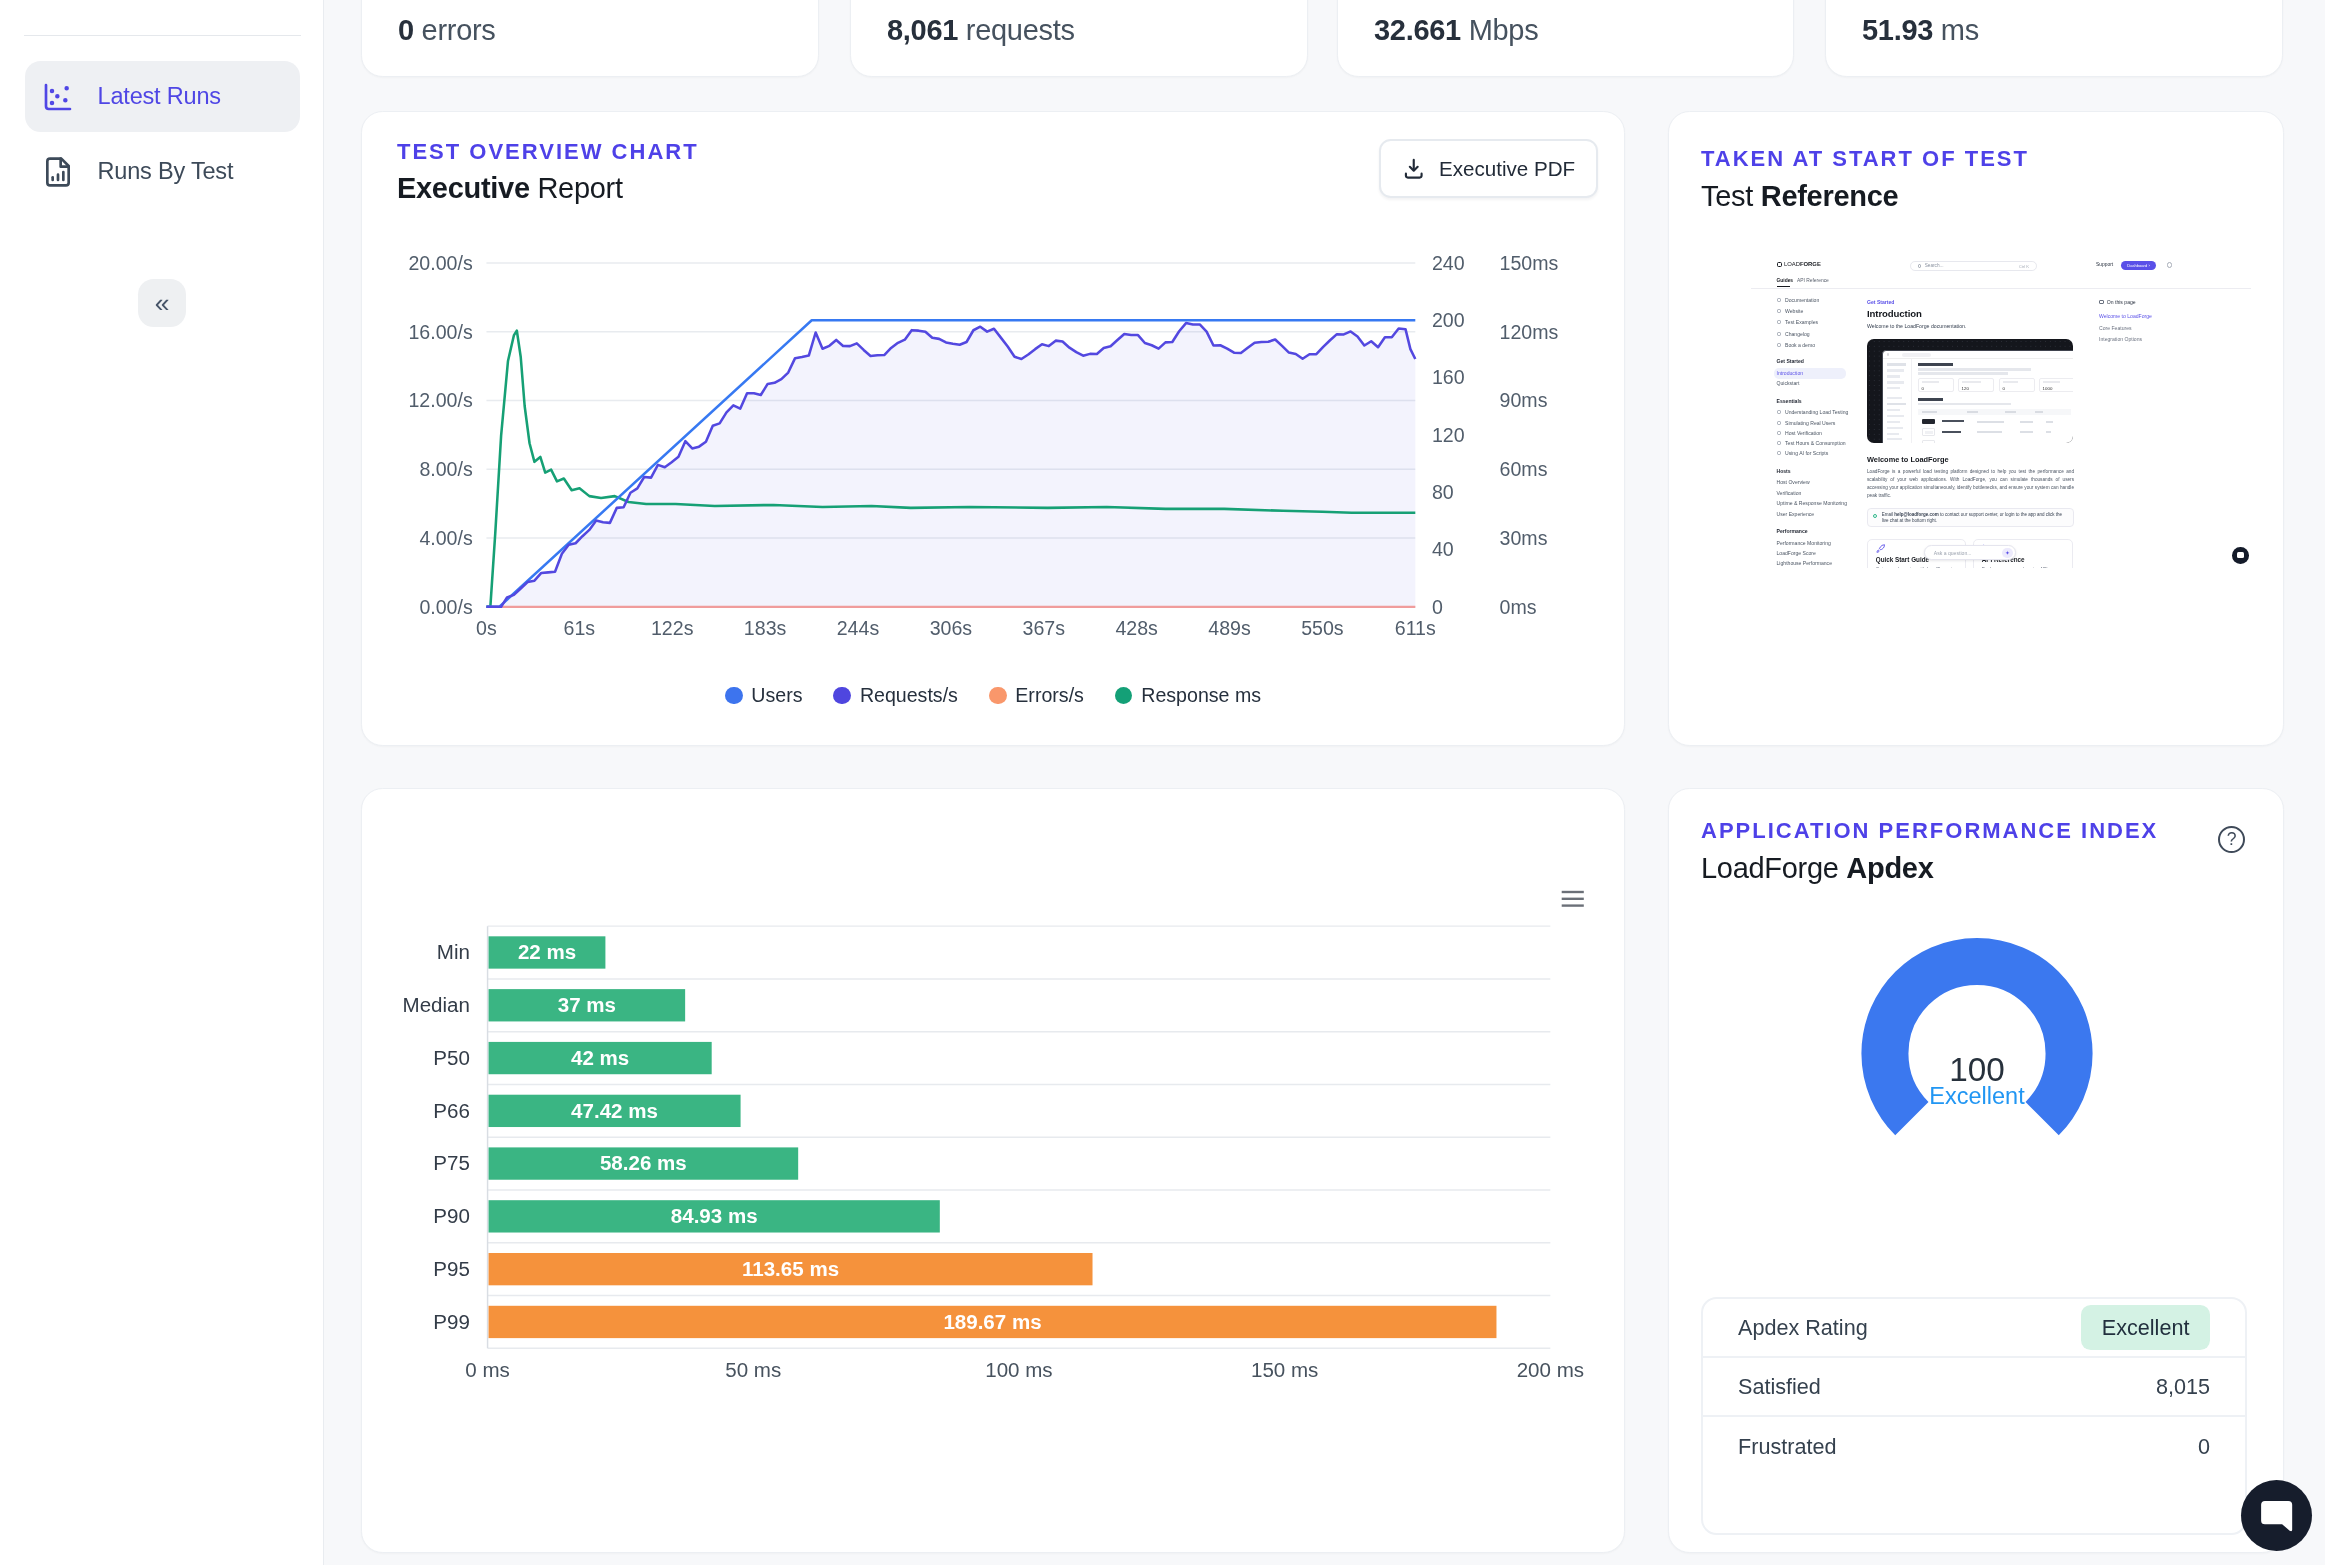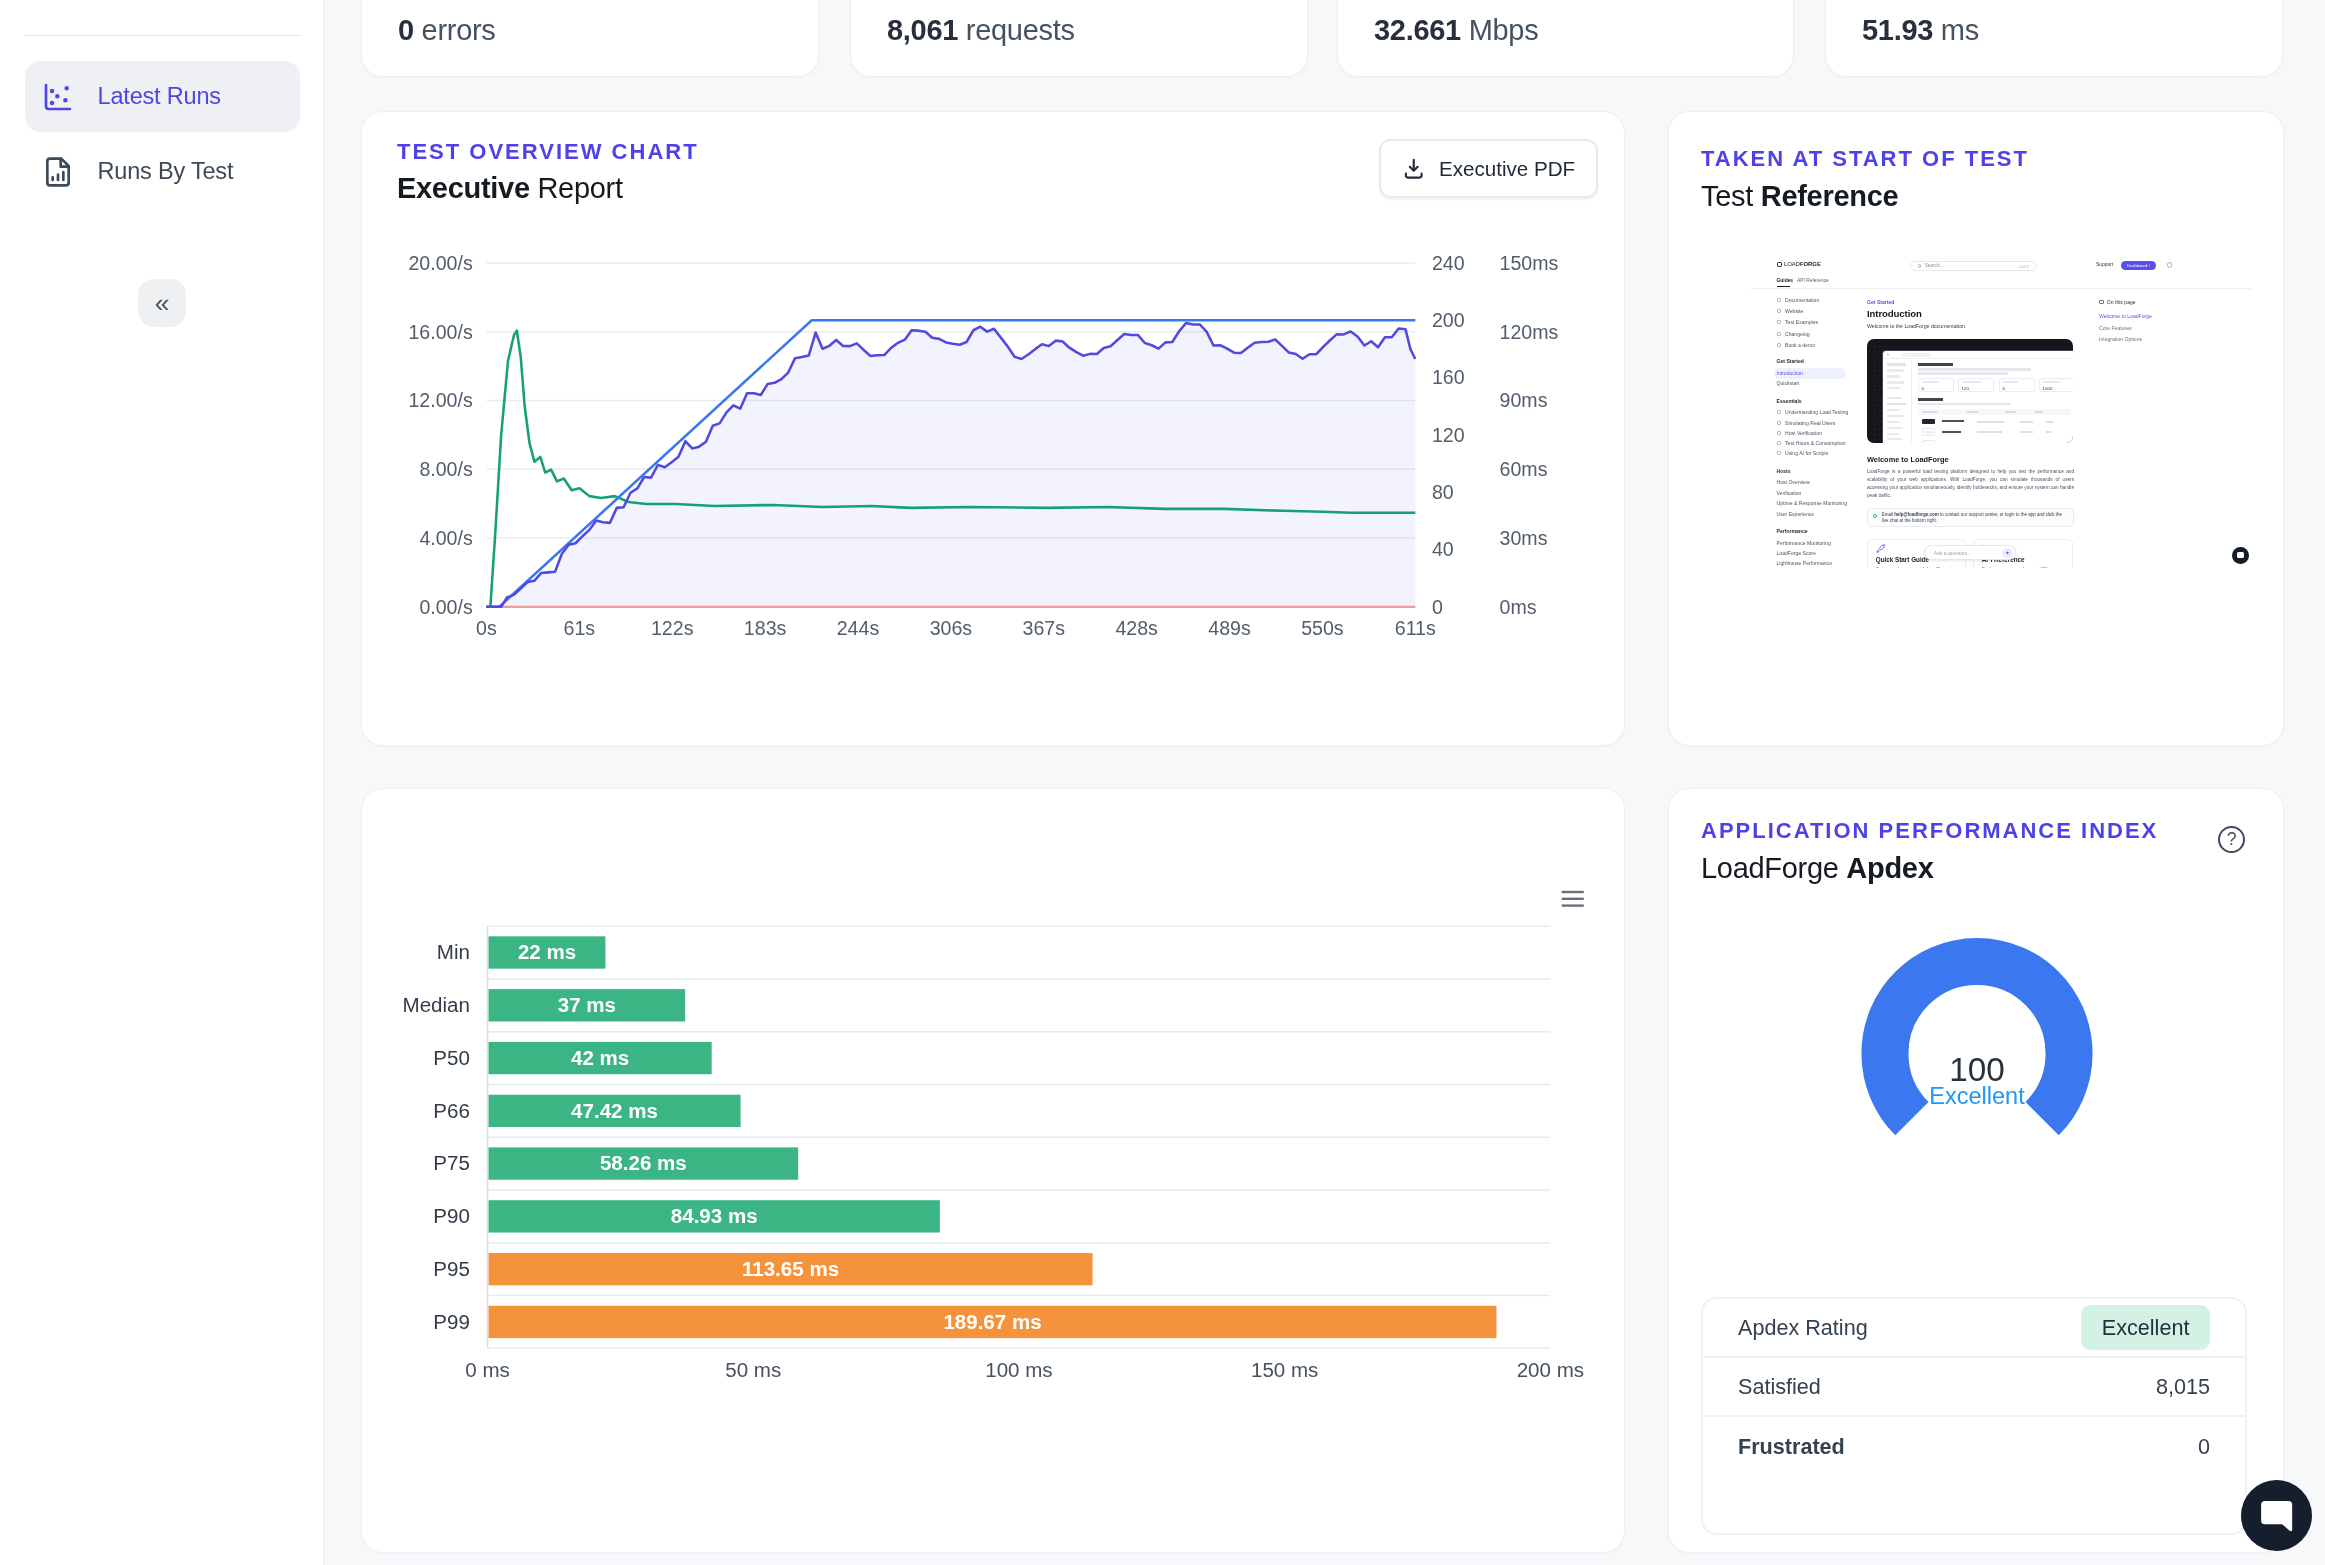--- a/index.html
+++ b/index.html
@@ -117,20 +117,26 @@
   <text x="790.6" y="534" text-anchor="middle" font-size="20" fill="#515d6b">428s</text>
   <text x="885.4" y="534" text-anchor="middle" font-size="20" fill="#515d6b">489s</text>
   <text x="980.2" y="534" text-anchor="middle" font-size="20" fill="#515d6b">550s</text>
   <text x="1075.0" y="534" text-anchor="middle" font-size="20" fill="#515d6b">611s</text>
   <path d="M127,505.0 L142,505.0 L148,495.4 L155,492.8 L162,486.3 L169,479.7 L176,478.3 L183,470.4 L190,469.8 L197,469.2 L204,450.8 L211,441.7 L218,440.1 L225,432.9 L232,426.5 L239,416.9 L246,418.6 L253,419.3 L260,404.0 L267,403.4 L274,388.6 L281,384.1 L288,372.5 L295,373.1 L302,360.1 L309,362.6 L316,357.4 L323,351.9 L330,335.9 L337,343.3 L344,341.5 L351,336.5 L358,320.2 L365,317.7 L372,306.5 L379,299.4 L386,302.8 L393,287.0 L400,287.1 L407,288.8 L414,277.5 L421,276.3 L428,272.6 L435,265.9 L442,251.2 L449,250.0 L456,248.6 L463,225.0 L470,241.6 L477,238.6 L484,232.6 L491,238.7 L498,238.9 L505,236.1 L512,242.8 L519,248.9 L526,248.2 L533,248.0 L540,240.8 L547,235.5 L554,232.3 L561,222.6 L568,223.1 L575,224.2 L582,230.4 L589,231.5 L596,235.2 L603,236.5 L610,237.5 L617,234.7 L624,222.7 L631,219.1 L638,224.1 L645,221.2 L652,230.2 L659,239.3 L666,249.8 L673,252.0 L680,247.4 L687,242.0 L694,237.0 L701,238.9 L708,233.3 L715,234.2 L722,240.5 L729,245.0 L736,248.7 L743,246.8 L750,246.9 L757,240.9 L764,239.0 L771,232.7 L778,226.6 L785,227.6 L792,227.6 L799,235.7 L806,238.0 L813,241.5 L820,235.1 L827,234.7 L834,223.7 L841,215.4 L848,216.8 L855,216.8 L862,224.1 L869,238.3 L876,238.0 L883,241.4 L890,245.6 L897,246.0 L904,240.6 L911,235.4 L918,234.7 L925,234.4 L932,232.2 L939,238.7 L946,245.5 L953,246.9 L960,251.8 L967,247.2 L974,247.1 L981,239.6 L988,232.9 L995,226.7 L1002,227.0 L1009,223.9 L1016,229.0 L1023,238.3 L1030,233.9 L1037,240.0 L1044,229.9 L1051,229.9 L1058,221.0 L1065,221.6 L1070,242.0 L1075,252.0 L1075,505 L127,505 Z" fill="#5a4fe0" fill-opacity="0.07" stroke="none"></path>
   <line x1="127" y1="505" x2="1075" y2="505" stroke="#f09c9c" stroke-width="2.4"></line>
   <path d="M127,505 L131,505 L136,430 L142,330 L149,254 L155,228 L158,223 L162,250 L166,300 L171,338 L176,357 L182,352 L187,368 L193,365 L199,377 L206,374 L214,386 L222,384 L232,392 L244,394 L258,392 L272,398 L290,400 L320,400 L360,402 L420,401 L470,403 L520,402 L560,404 L620,403 L700,404 L760,403 L820,405 L880,405 L940,407 L980,408 L1010,409 L1075,409" fill="none" stroke="#16a075" stroke-width="2.6" stroke-linejoin="round"></path>
   <path d="M127.0,505.0 L140.0,505.0 L459.0,212.5 L1075.0,212.5" fill="none" stroke="#3779f2" stroke-width="2.6" stroke-linejoin="round"></path>
   <path d="M127,505.0 L142,505.0 L148,495.4 L155,492.8 L162,486.3 L169,479.7 L176,478.3 L183,470.4 L190,469.8 L197,469.2 L204,450.8 L211,441.7 L218,440.1 L225,432.9 L232,426.5 L239,416.9 L246,418.6 L253,419.3 L260,404.0 L267,403.4 L274,388.6 L281,384.1 L288,372.5 L295,373.1 L302,360.1 L309,362.6 L316,357.4 L323,351.9 L330,335.9 L337,343.3 L344,341.5 L351,336.5 L358,320.2 L365,317.7 L372,306.5 L379,299.4 L386,302.8 L393,287.0 L400,287.1 L407,288.8 L414,277.5 L421,276.3 L428,272.6 L435,265.9 L442,251.2 L449,250.0 L456,248.6 L463,225.0 L470,241.6 L477,238.6 L484,232.6 L491,238.7 L498,238.9 L505,236.1 L512,242.8 L519,248.9 L526,248.2 L533,248.0 L540,240.8 L547,235.5 L554,232.3 L561,222.6 L568,223.1 L575,224.2 L582,230.4 L589,231.5 L596,235.2 L603,236.5 L610,237.5 L617,234.7 L624,222.7 L631,219.1 L638,224.1 L645,221.2 L652,230.2 L659,239.3 L666,249.8 L673,252.0 L680,247.4 L687,242.0 L694,237.0 L701,238.9 L708,233.3 L715,234.2 L722,240.5 L729,245.0 L736,248.7 L743,246.8 L750,246.9 L757,240.9 L764,239.0 L771,232.7 L778,226.6 L785,227.6 L792,227.6 L799,235.7 L806,238.0 L813,241.5 L820,235.1 L827,234.7 L834,223.7 L841,215.4 L848,216.8 L855,216.8 L862,224.1 L869,238.3 L876,238.0 L883,241.4 L890,245.6 L897,246.0 L904,240.6 L911,235.4 L918,234.7 L925,234.4 L932,232.2 L939,238.7 L946,245.5 L953,246.9 L960,251.8 L967,247.2 L974,247.1 L981,239.6 L988,232.9 L995,226.7 L1002,227.0 L1009,223.9 L1016,229.0 L1023,238.3 L1030,233.9 L1037,240.0 L1044,229.9 L1051,229.9 L1058,221.0 L1065,221.6 L1070,242.0 L1075,252.0" fill="none" stroke="#5348e0" stroke-width="2.6" stroke-linejoin="round"></path>
   </svg>
+  <div class="legend">
+    <div class="it"><span class="dot" style="background:#3d74ee;"></span>Users</div>
+    <div class="it"><span class="dot" style="background:#4f46df;"></span>Requests/s</div>
+    <div class="it"><span class="dot" style="background:#f9976b;"></span>Errors/s</div>
+    <div class="it"><span class="dot" style="background:#14a077;"></span>Response ms</div>
+  </div>
 </div>
 
 <div class="card" id="shot" style="left:1668px; top:111px; width:616px; height:635px;">
   <div style="position:absolute; left:32px; top:34px;">
     <div class="eyebrow">TAKEN AT START OF TEST</div>
     <div class="h2">Test <b>Reference</b></div>
   </div>
   <div style="position:absolute; left:82px; top:146px; width:500px; height:310px; overflow:hidden; background:#fff; font-family:'Liberation Sans',sans-serif;">
 
     <div style="position:absolute; left:25.5px; top:3.4px; font-size:5.9px; color:#15181e; white-space:nowrap;"><span style="display:inline-block; width:5.4px; height:5.4px; border:1px solid #15181e; border-radius:1.5px; vertical-align:-1px; margin-right:2px;"></span>LOAD<b>FORGE</b></div>
@@ -351,21 +357,21 @@
   <div style="position:absolute; left:32px; top:508px; width:546px; height:238px; border:2px solid #eef1f5; border-radius:15.7px; overflow:hidden;">
     <div style="height:59px; display:flex; align-items:center; justify-content:space-between; padding:0 35px; border-bottom:2px solid #eef1f5;">
       <span style="font-size:21.6px; color:#35414e;">Apdex Rating</span>
       <span style="background:#d4f2e4; color:#22303e; font-size:21.6px; padding:9.8px 20.6px; border-radius:9.8px;">Excellent</span>
     </div>
     <div style="height:59px; display:flex; align-items:center; justify-content:space-between; padding:0 35px; border-bottom:2px solid #eef1f5;">
       <span style="font-size:21.6px; color:#35414e;">Satisfied</span>
         <span style="font-size:21.6px; color:#35414e;">8,015</span>
     </div>
     <div style="height:59px; display:flex; align-items:center; justify-content:space-between; padding:0 35px;">
-      <span style="font-size:21.6px; color:#35414e;font-weight:bold;">Frustrated</span>
+      <span style="font-size:21.6px; color:#35414e;">Frustrated</span>
         <span style="font-size:21.6px; color:#35414e;">0</span>
     </div>
   </div>
 </div>
 
 <div class="chat">
   <svg width="71" height="71" viewBox="0 0 24 24" fill="#ffffff">
       <path d="M8.1,7.1 h7.9 q1.3,0 1.3,1.3 v8.4 q0,0.75 -0.85,0.35 l-2.55,-2.2 h-5.8 q-1.3,0 -1.3,-1.3 v-5.25 q0,-1.3 1.3,-1.3 z"></path>
     </svg>
 </div>

